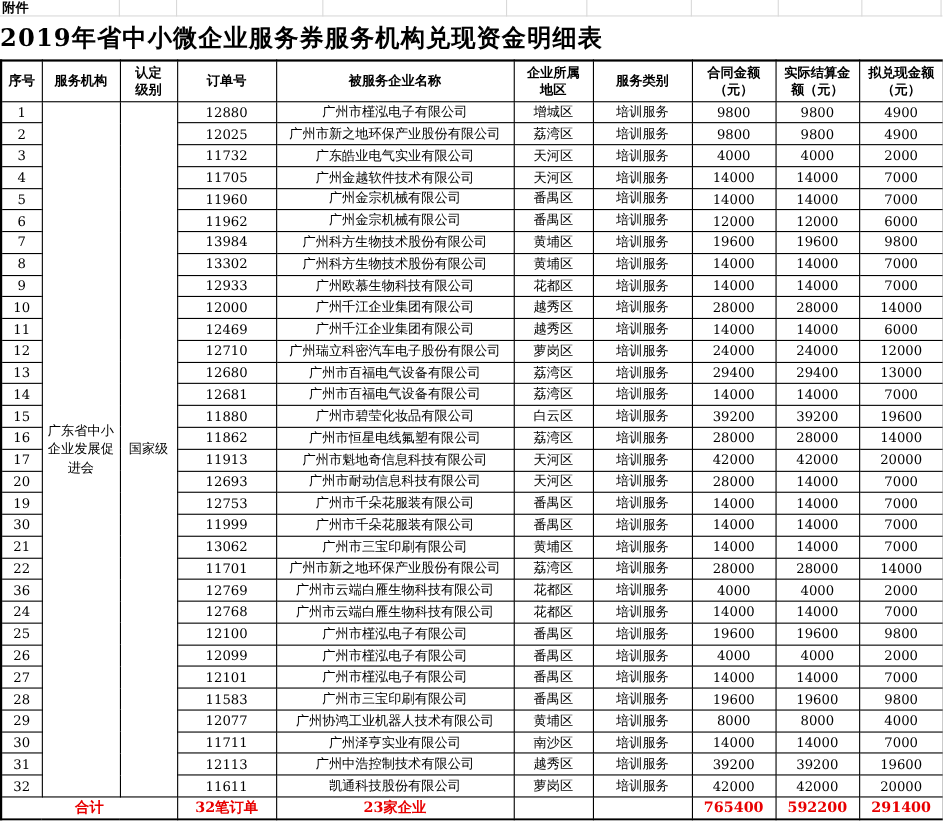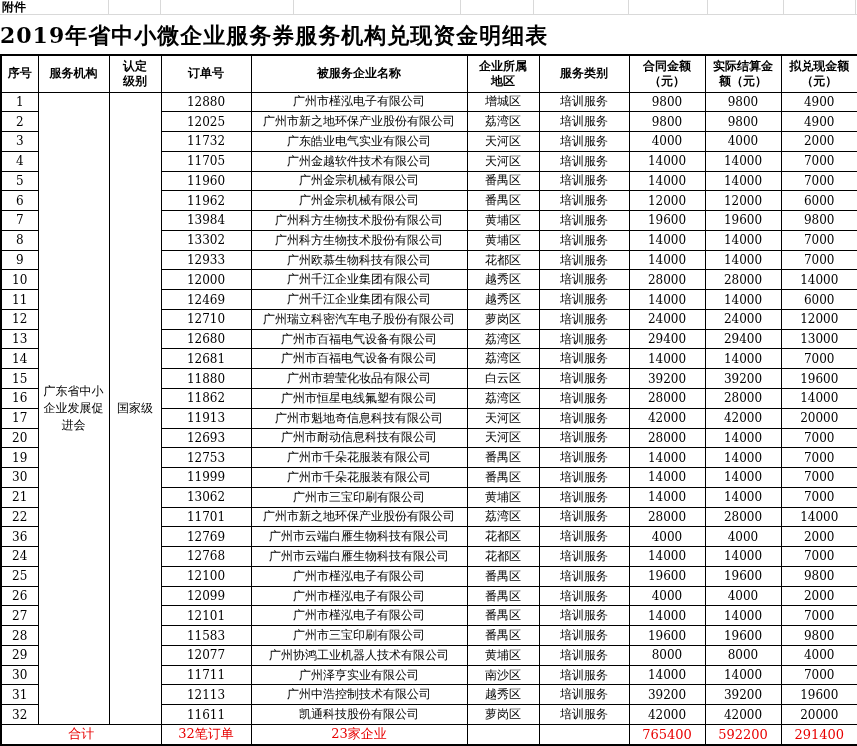--- a/index.html
+++ b/index.html
@@ -18,21 +18,21 @@
     font-size: 22px; font-weight: bold; letter-spacing: 1px; }
   
   table { border-collapse: collapse; table-layout: fixed; width: 857px;
     border: 2px solid #000; }
   th, td { border: 1px solid #000; text-align: center; vertical-align: middle;
     padding: 0 1px; font-size: 12px; overflow: hidden; }
   th { font-weight: bold; white-space: pre-line; line-height: 1.25; height: 37px; }
   tbody tr { height: 19.78px; }
   td { white-space: nowrap; }
   td.wrapcell { white-space: normal; line-height: 1.4; margin-left: 48px; }
-  tr.total td { font-weight: normal; height: 20px; font-size: 13px; }
+  tr.total td { font-weight: bold; height: 20px; font-size: 13px; }
   tr.total td.red { color: #e80000; }
 </style>
 </head>
 <body>
 
 <div class="topstrip">
   <span class="attach">附件</span>
   <div class="gl" style="left:108px"></div>
   <div class="gl" style="left:160px"></div>
   <div class="gl" style="left:293px"></div>

